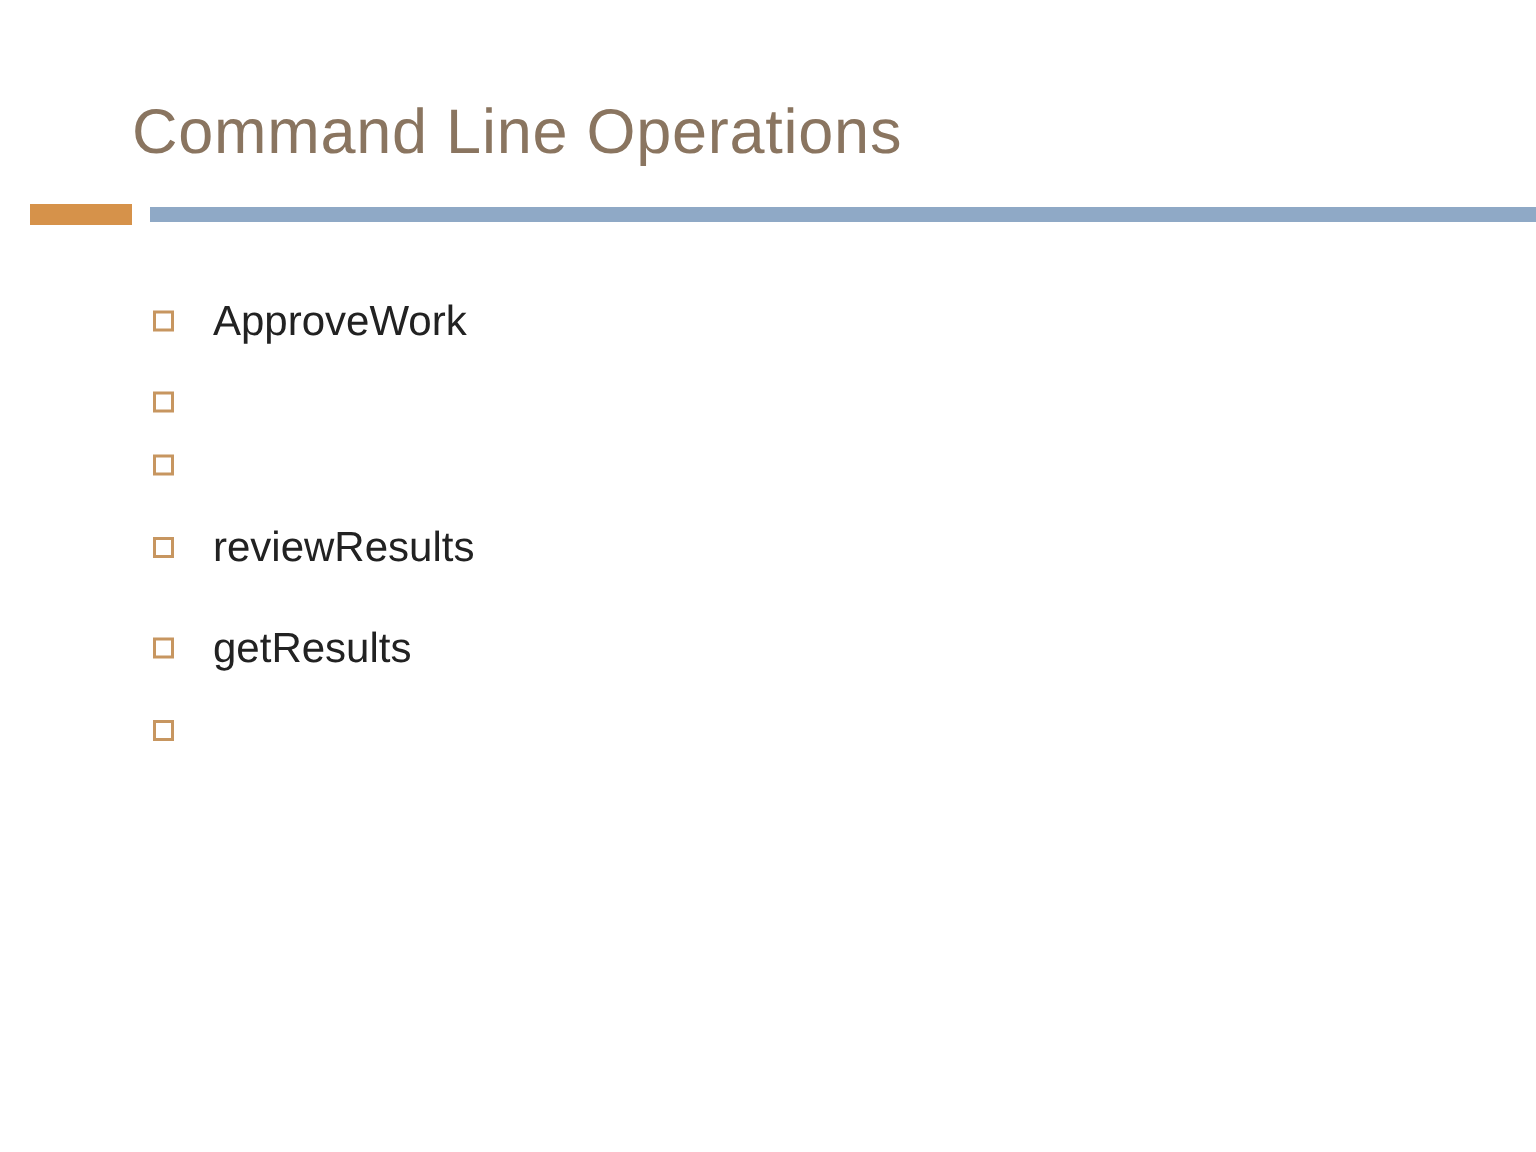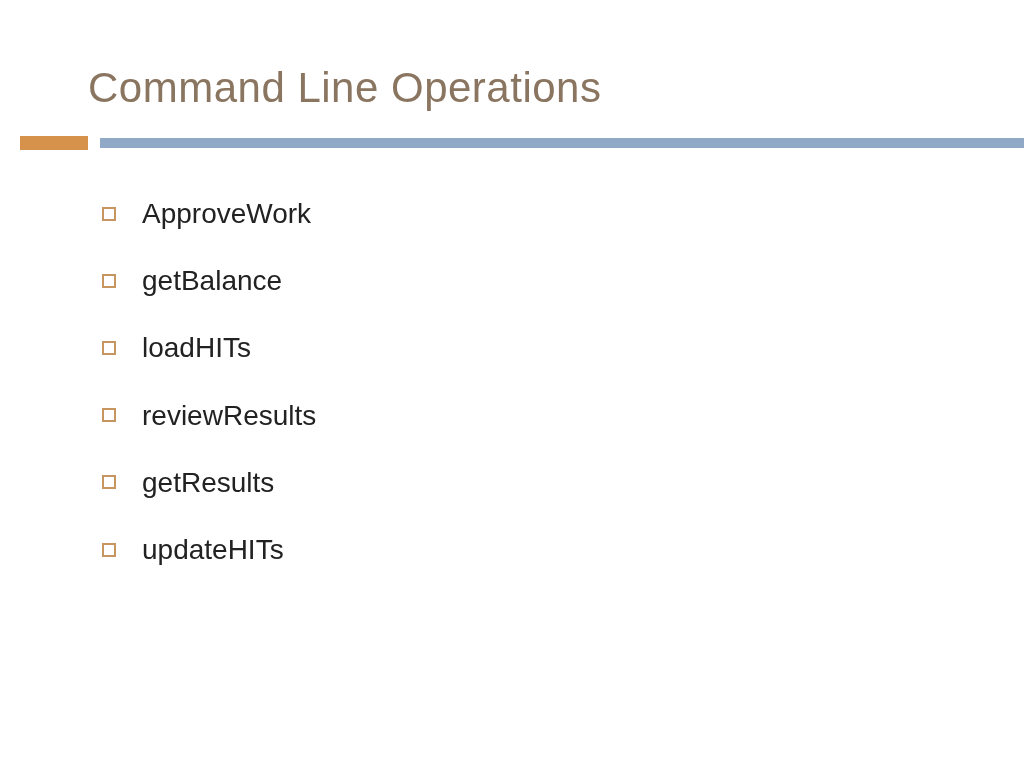--- a/index.html
+++ b/index.html
@@ -81,32 +81,29 @@
     <div class="divider-bar"></div>
   </div>
 
   <ul class="list">
     <li class="list-item">
       <span class="bullet"></span>
       <span>ApproveWork</span>
     </li>
     <li class="list-item">
       <span class="bullet"></span>
-      <span>getBalance</span>
     </li>
     <li class="list-item">
       <span class="bullet"></span>
-      <span>loadHITs</span>
     </li>
     <li class="list-item">
       <span class="bullet"></span>
       <span>reviewResults</span>
     </li>
     <li class="list-item">
       <span class="bullet"></span>
       <span>getResults</span>
     </li>
     <li class="list-item">
       <span class="bullet"></span>
-      <span>updateHITs</span>
     </li>
   </ul>
 </div>
 
 </body></html>

